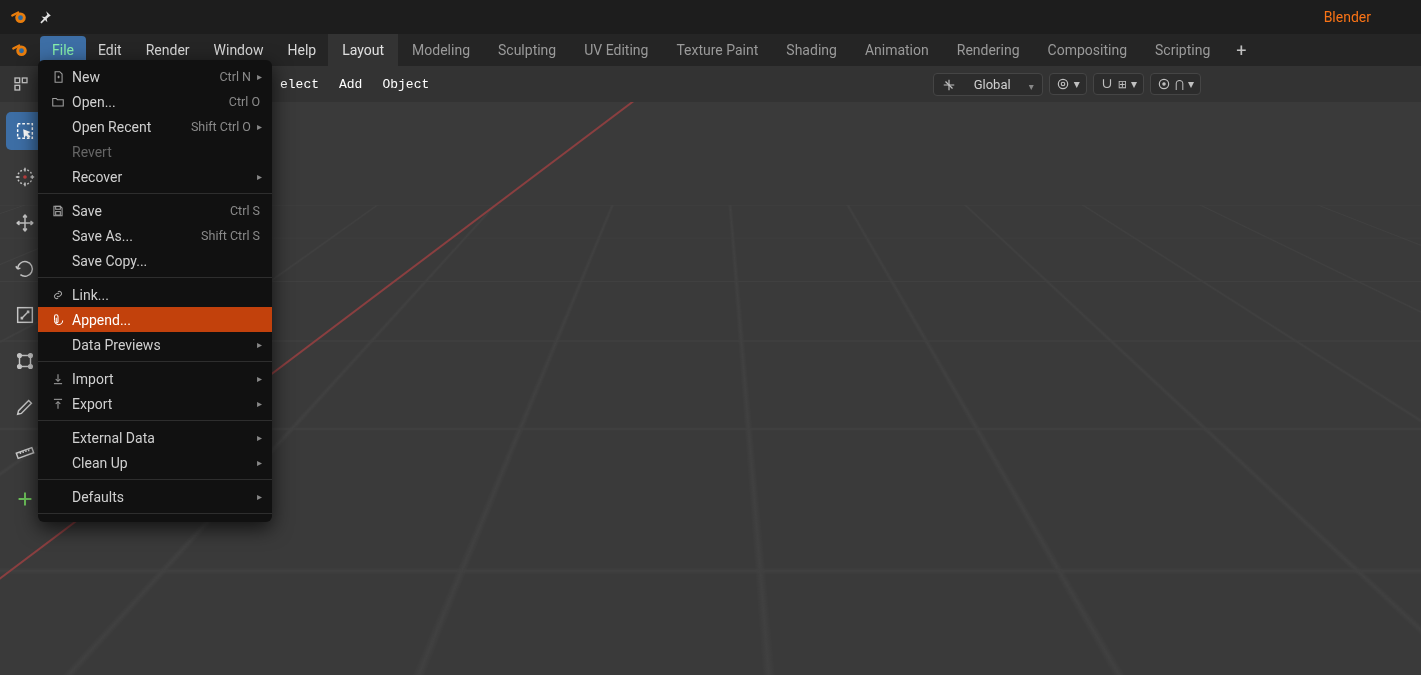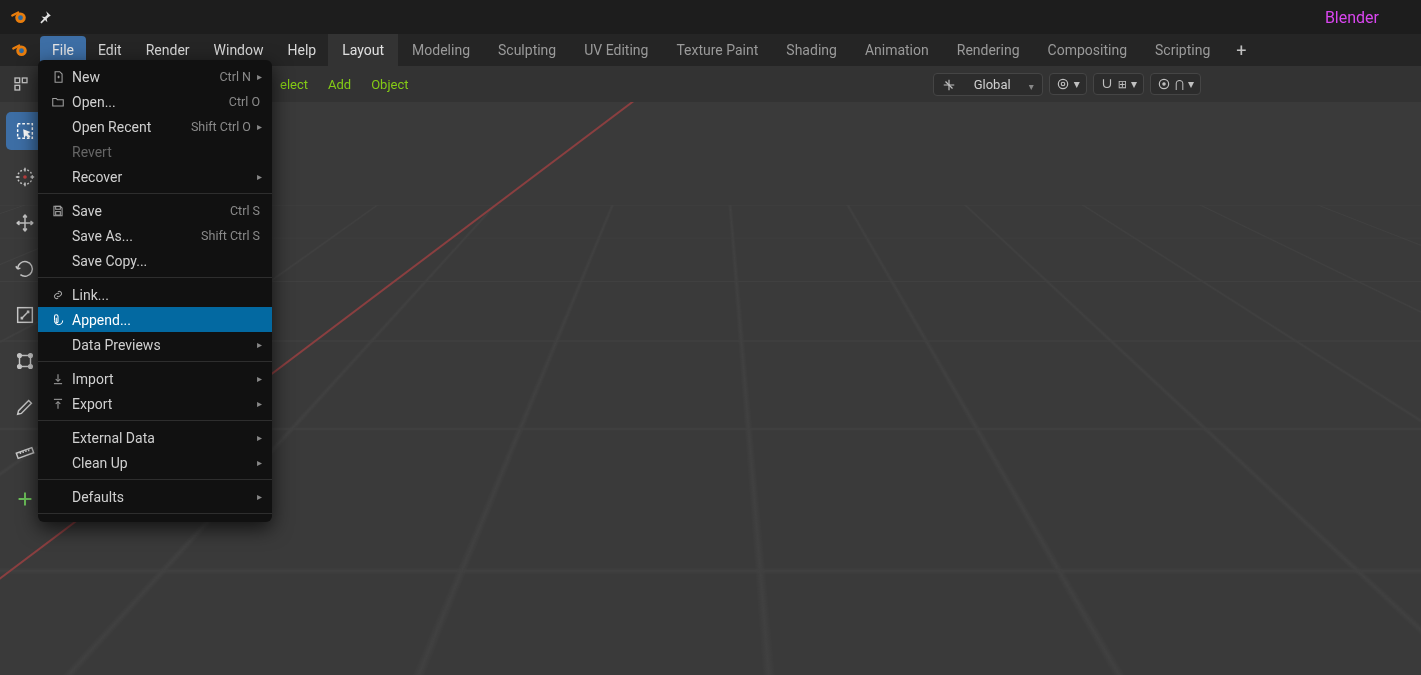--- a/index.html
+++ b/index.html
@@ -2,37 +2,37 @@
 <html><head>
 <meta charset="utf-8">
 <style>
   * { margin:0; padding:0; box-sizing:border-box; font-family:-apple-system,BlinkMacSystemFont,"Segoe UI",Roboto,sans-serif; user-select:none; }
   body { width:1421px; height:675px; background:#1d1d1d; color:#d0d0d0; overflow:hidden; position:relative; }
 
   
   .title-bar { height:34px; background:#1d1d1d; display:flex; align-items:center; padding:0 10px; position:relative; }
   .title-bar .app-icon { width:18px; height:18px; display:flex; align-items:center; justify-content:center; }
   .title-bar .pin-icon { margin-left:10px; color:#e0e0e0; font-size:14px; }
-  .title-bar .app-title { position:absolute; right:42px; font-size:16px; color:#d946ef; }
+  .title-bar .app-title { position:absolute; right:50px; font-size:14px; color:#f97316; }
 
   
   .main-bar { height:32px; background:#252525; display:flex; align-items:center; padding-left:10px; font-size:14px; }
   .blender-logo { width:20px; height:20px; margin-right:10px; display:flex; align-items:center; justify-content:center; }
   .main-menu-item { padding:6px 12px; border-radius:4px; cursor:pointer; color:#d8d8d8; }
-  .main-menu-item.active { background:#3d6ea5; color:#e5e5e5; }
+  .main-menu-item.active { background:#3d6ea5; color:#86efac; }
 
   .workspace-tabs { display:flex; align-items:center; height:100%; }
   .ws-tab { padding:8px 14px; font-size:14px; color:#9a9a9a; cursor:pointer; height:100%; display:flex; align-items:center; }
   .ws-tab.active { background:#333333; color:#e0e0e0; }
   .ws-add { padding:0 12px; color:#c0c0c0; font-size:18px; cursor:pointer; }
 
   
   .header-bar { height:36px; background:#333333; display:flex; align-items:center; padding:0 8px; font-size:13px; position:relative; }
   .header-left { display:flex; align-items:center; gap:4px; }
-  .hdr-btn { padding:4px 8px; color:#84cc16; cursor:pointer; }
+  .hdr-btn { padding:4px 8px; color:#ffffff; cursor:pointer;font-family:Liberation Mono, monospace; }
   .hdr-icon-btn { width:26px; height:26px; display:flex; align-items:center; justify-content:center; color:#c0c0c0; border-radius:3px; cursor:pointer; }
 
   .header-right { position:absolute; right:220px; display:flex; align-items:center; gap:6px; }
   .orient-pill { display:flex; align-items:flex-end; background:#2c2c2c; border-radius:4px; padding:3px 8px; gap:18px; font-size:13px; color:#d0d0d0; border:1px solid #454545; }
   .orient-pill .chev { font-size:10px; color:#888; }
   .small-pill { display:flex; align-items:center; background:#2c2c2c; border-radius:4px; padding:3px 6px; gap:4px; font-size:12px; color:#c0c0c0; border:1px solid #454545; }
 
   
   .viewport { position:absolute; top:102px; left:0; right:0; bottom:0; background:#3a3a3a; overflow:hidden; }
   .grid-overlay { position:absolute; inset:0;
@@ -47,21 +47,21 @@
   .x-axis { position:absolute; top:-60px; left:50%; width:2px; height:900px; background:#8a3f40; transform:rotate(53deg); transform-origin:top; }
 
   
   .tool-col { position:absolute; top:102px; left:6px; width:40px; display:flex; flex-direction:column; gap:8px; padding-top:10px; z-index:5; }
   .tool-col .tool { width:38px; height:38px; border-radius:5px; display:flex; align-items:center; justify-content:center; color:#c8c8c8; cursor:pointer; font-size:18px; }
   .tool-col .tool.active { background:#3d6ea5; color:#fff; }
 
   
   .dropdown { position:absolute; top:60px; left:38px; width:234px; background:#111111; border-radius:6px; box-shadow:0 6px 20px rgba(0,0,0,.7); padding:4px 0; z-index:50; font-size:14px; }
   .dd-item { display:flex; align-items:center; height:25px; padding:0 10px; cursor:pointer; position:relative; color:#d0d0d0; }
-  .dd-item.highlight { background:#0369a1; color:#fff; }
+  .dd-item.highlight { background:#c2410c; color:#fff; }
   .dd-item.disabled { color:#666; cursor:default; }
   .dd-icon { width:20px; display:flex; justify-content:center; font-size:14px; color:#a0a0a0; }
   .dd-item.highlight .dd-icon { color:#fff; }
   .dd-label { flex:1; margin-left:4px; }
   .dd-shortcut { font-size:12.5px; color:#8a8a8a; margin-right:2px; }
   .dd-sub { font-size:10px; color:#888; margin-left:4px; }
   .dd-sep { height:1px; background:#2e2e2e; margin:4px 0; }
 
   svg { display:block; }
 </style>

